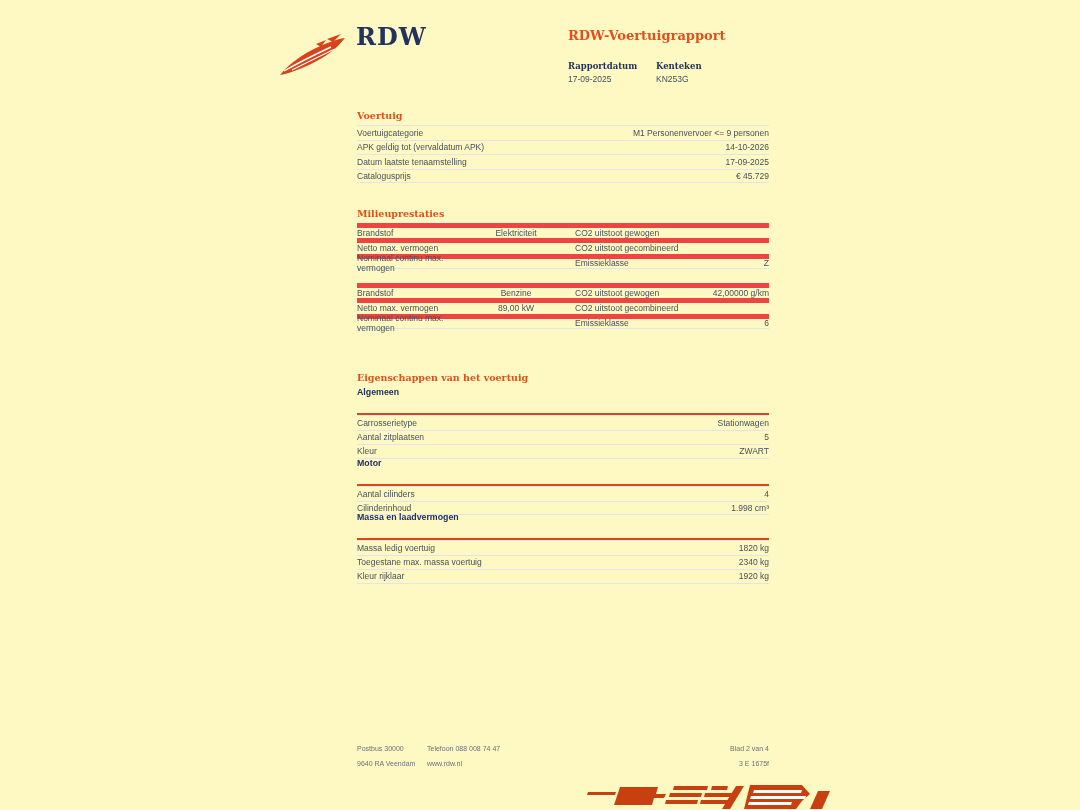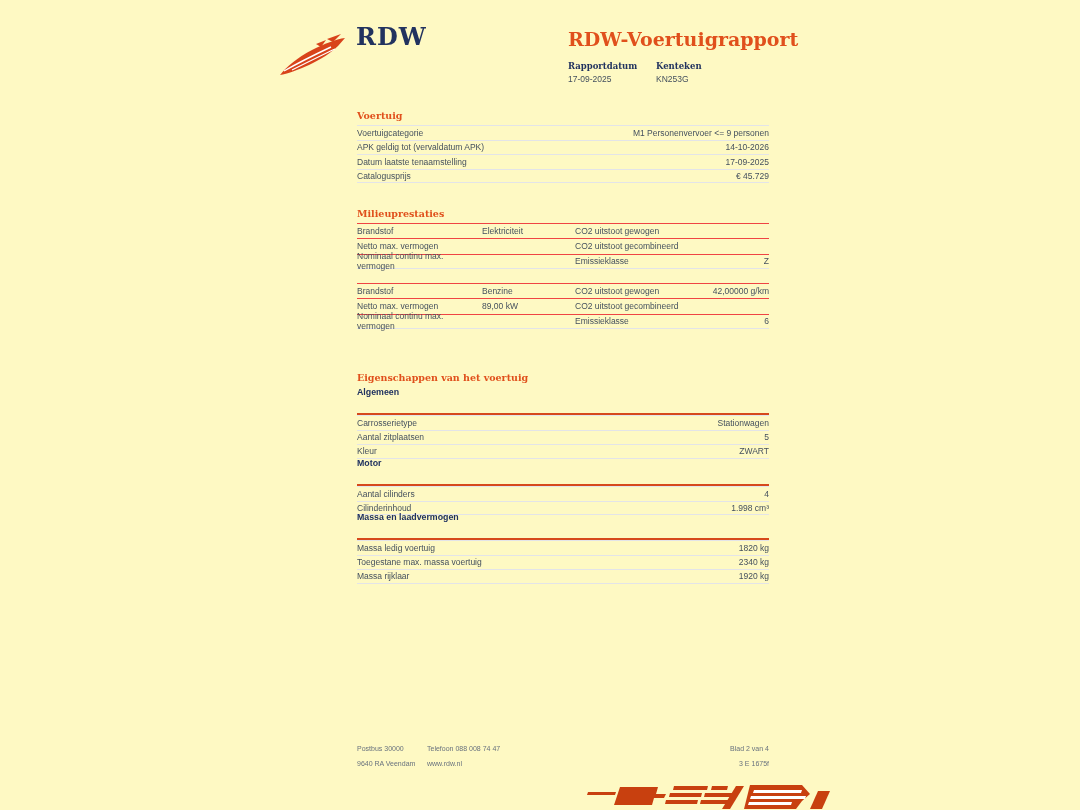--- a/index.html
+++ b/index.html
@@ -8,21 +8,21 @@
 
   .page { position:absolute; inset:0; background:#fef9c3; }
 
   
   .logo-swoosh { position:absolute; left:278px; top:29px; width:70px; height:48px; }
   .logo-text { position:absolute; left:356px; top:22px;
                font-family:"DejaVu Serif", serif; font-weight:bold;
                font-size:24px; letter-spacing:1px; color:#22335f; }
   .doc-title { position:absolute; left:568px; top:28px;
                font-family:"DejaVu Serif", serif; font-weight:bold;
-               font-size:19px; color:#e0501c; }
+               font-size:13px; color:#e0501c; }
   .meta-label { position:absolute; top:61px;
                 font-family:"DejaVu Serif", serif; font-weight:bold;
                 font-size:8.5px; color:#22335f; }
   .meta-value { position:absolute; top:74px; font-size:8.5px; color:#44505e; }
   .mx-date { left:568px; } .mx-plate { left:656px; }
 
   
   .content { position:absolute; left:357px; top:0; width:412px; height:612px; }
   .blk { position:absolute; left:0; width:412px; }
 
@@ -32,23 +32,23 @@
            padding-bottom:16px; border-bottom:2px solid #d6491c; }
 
   .row { display:flex; justify-content:space-between; align-items:center;
          height:14.5px; border-top:1px solid #e3e4e8;
          font-size:8.5px; color:#44505e; }
   .rows > .row:last-child { border-bottom:1px solid #e3e4e8; }
   .lbl { white-space:nowrap;text-align:right; }
   .val { white-space:nowrap; text-align:right; }
 
   .mrow { display:flex; align-items:center; height:15.3px;
-          border-top:1px solid #ef4444; font-size:8.5px; color:#44505e; }
+          border-top:5px solid #ef4444; font-size:8.5px; color:#44505e; }
   .mrows > .mrow:last-child { border-bottom:1px solid #e3e4e8; }
-  .m-l1 { width:125px; } .m-v1 { width:68px; text-align:left; }
+  .m-l1 { width:125px; } .m-v1 { width:68px; text-align:center; }
   .m-sp { width:25px; }  .m-l2 { flex:1; } .m-v2 { text-align:right; }
 
   .t-voertuig  { top:110px; }
   .t-milieu    { top:208px; }
   .t-milieu2   { top:283px; }
   .t-eig-h     { top:372px; }
   .t-algemeen  { top:387px; }
   .t-motor     { top:458px; }
   .t-massa     { top:512px; }
   .t-trekken   { top:578px; }
@@ -199,21 +199,21 @@
       <div class="rows">
         <div class="row">
           <span class="lbl">Massa ledig voertuig</span>
           <span class="val">1820 kg</span>
         </div>
         <div class="row">
           <span class="lbl">Toegestane max. massa voertuig</span>
           <span class="val">2340 kg</span>
         </div>
         <div class="row">
-          <span class="lbl">Massa rijklaar</span>
+          <span class="lbl">Kleur rijklaar</span>
           <span class="val">1920 kg</span>
         </div>
       </div>
     </div>
 
 
   </div>
 
   <div class="footer-col f-addr">
     <div>Postbus 30000</div>

